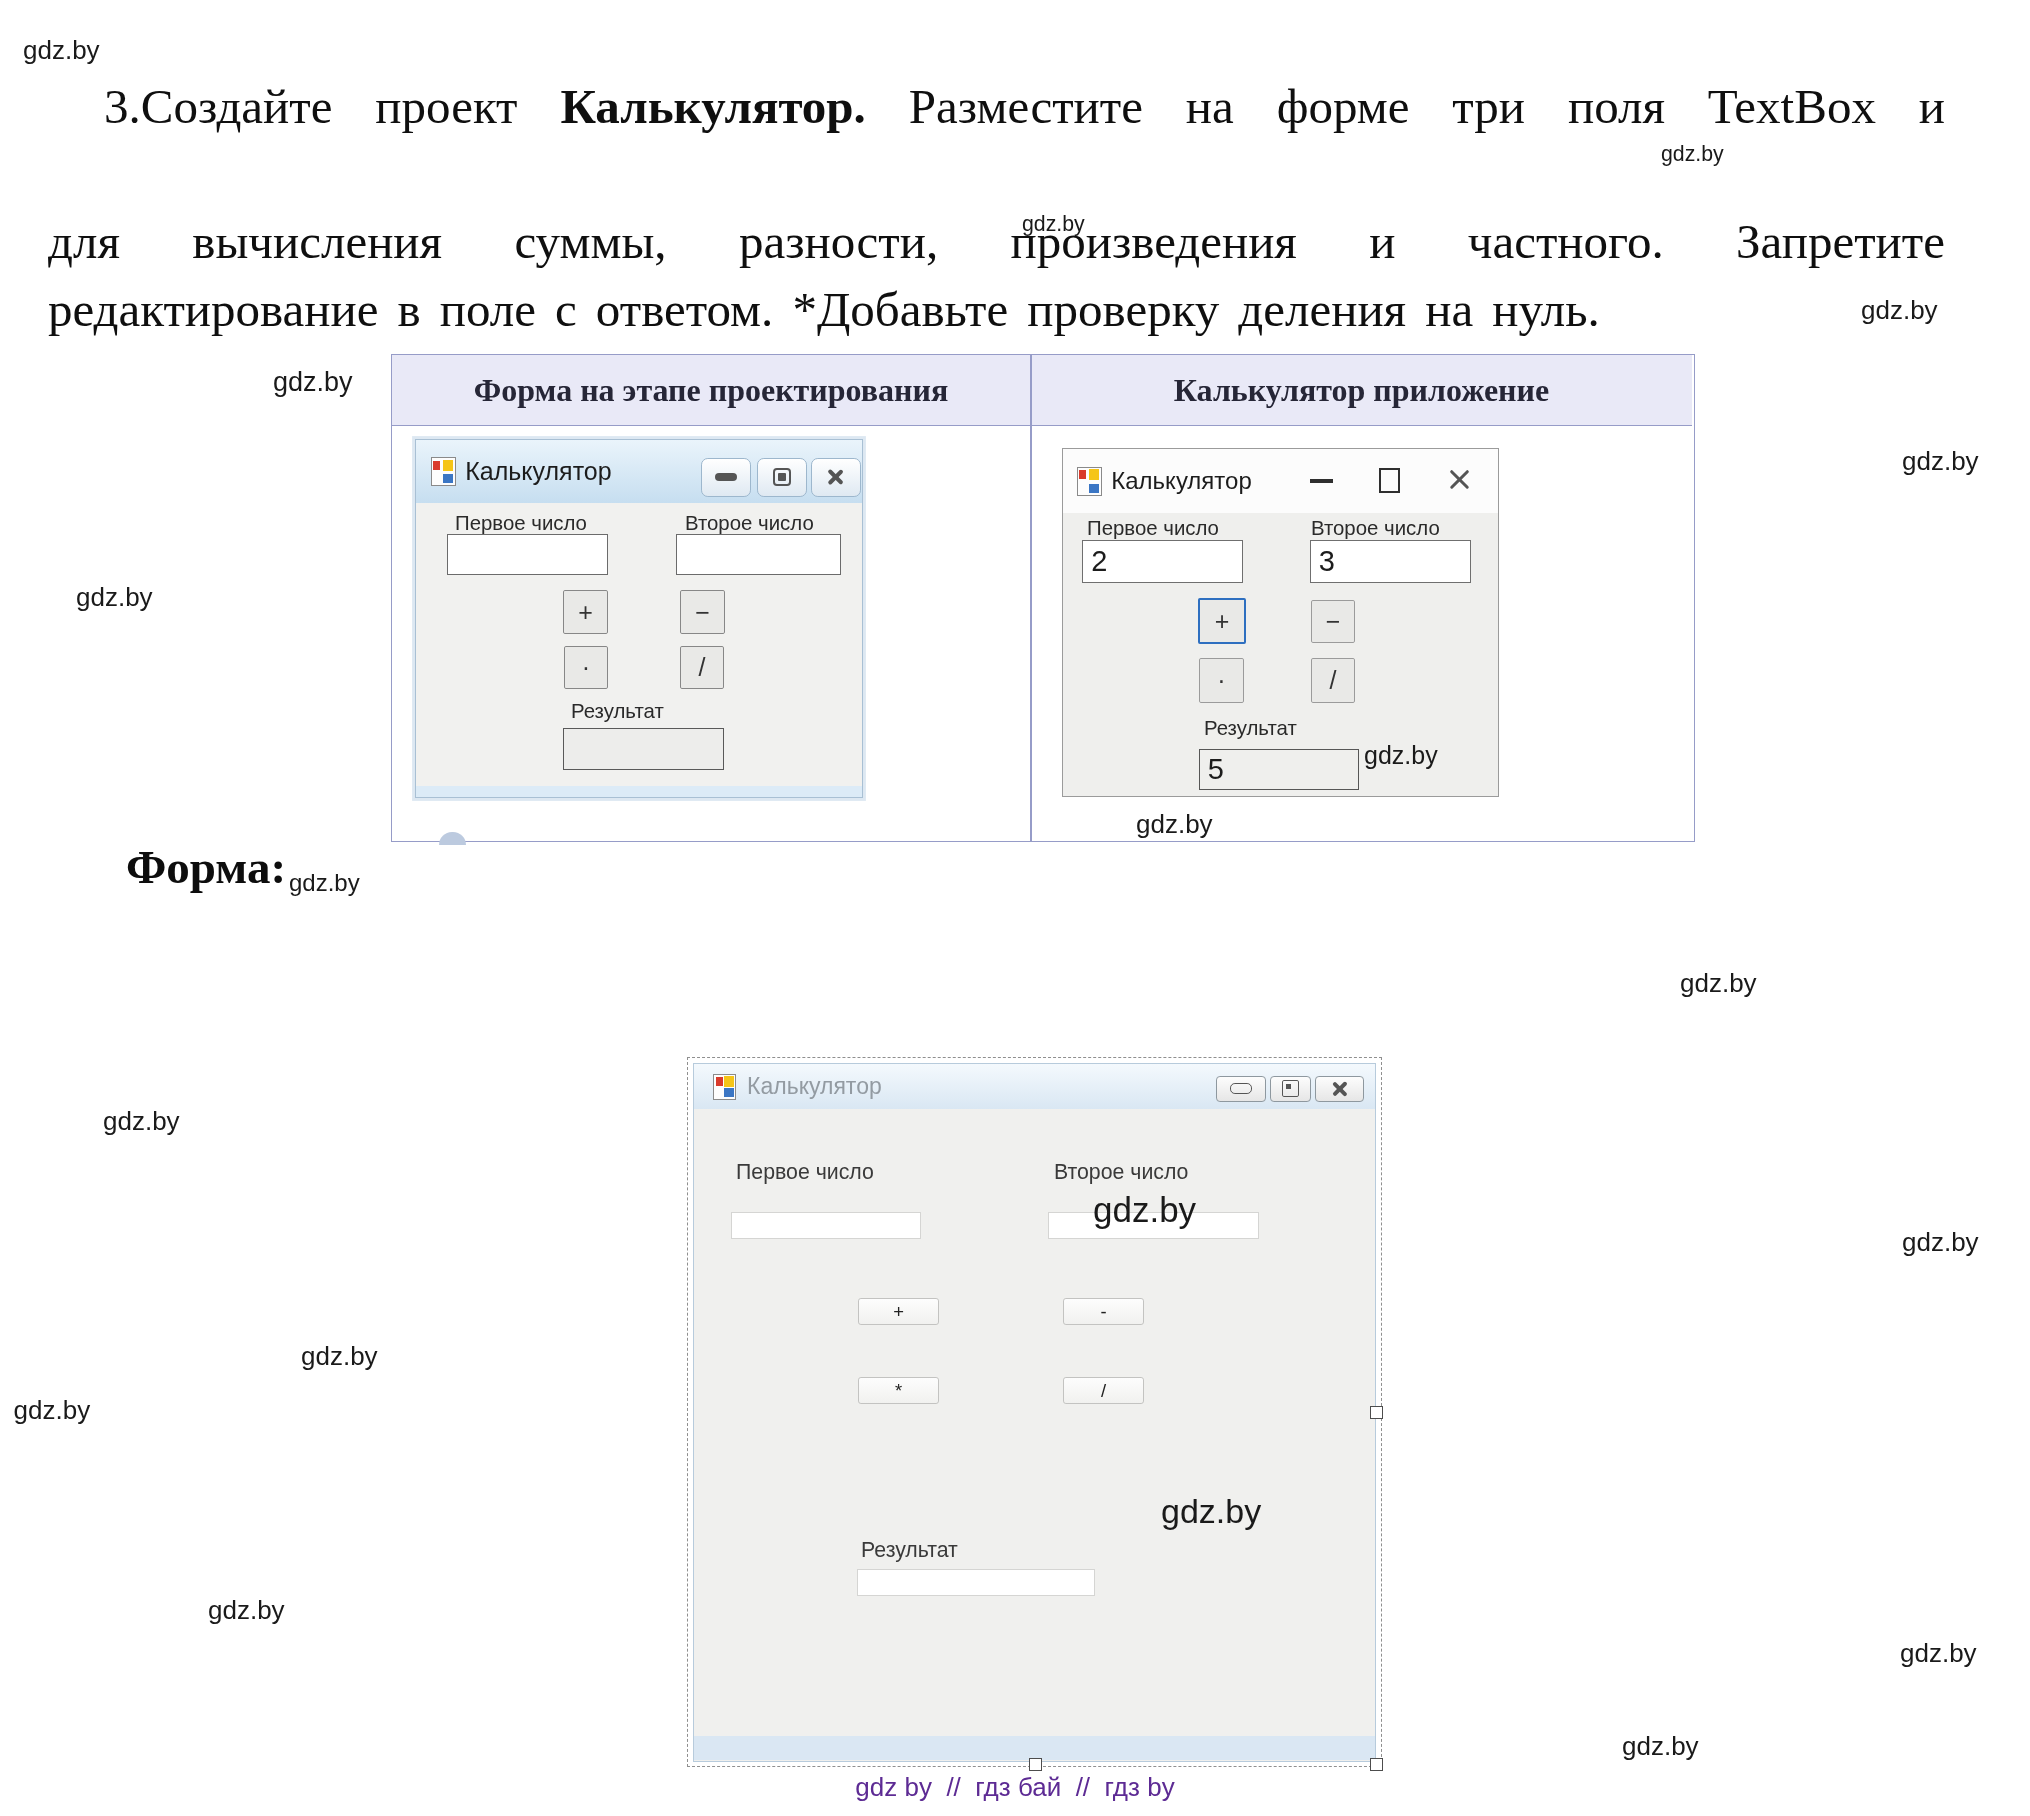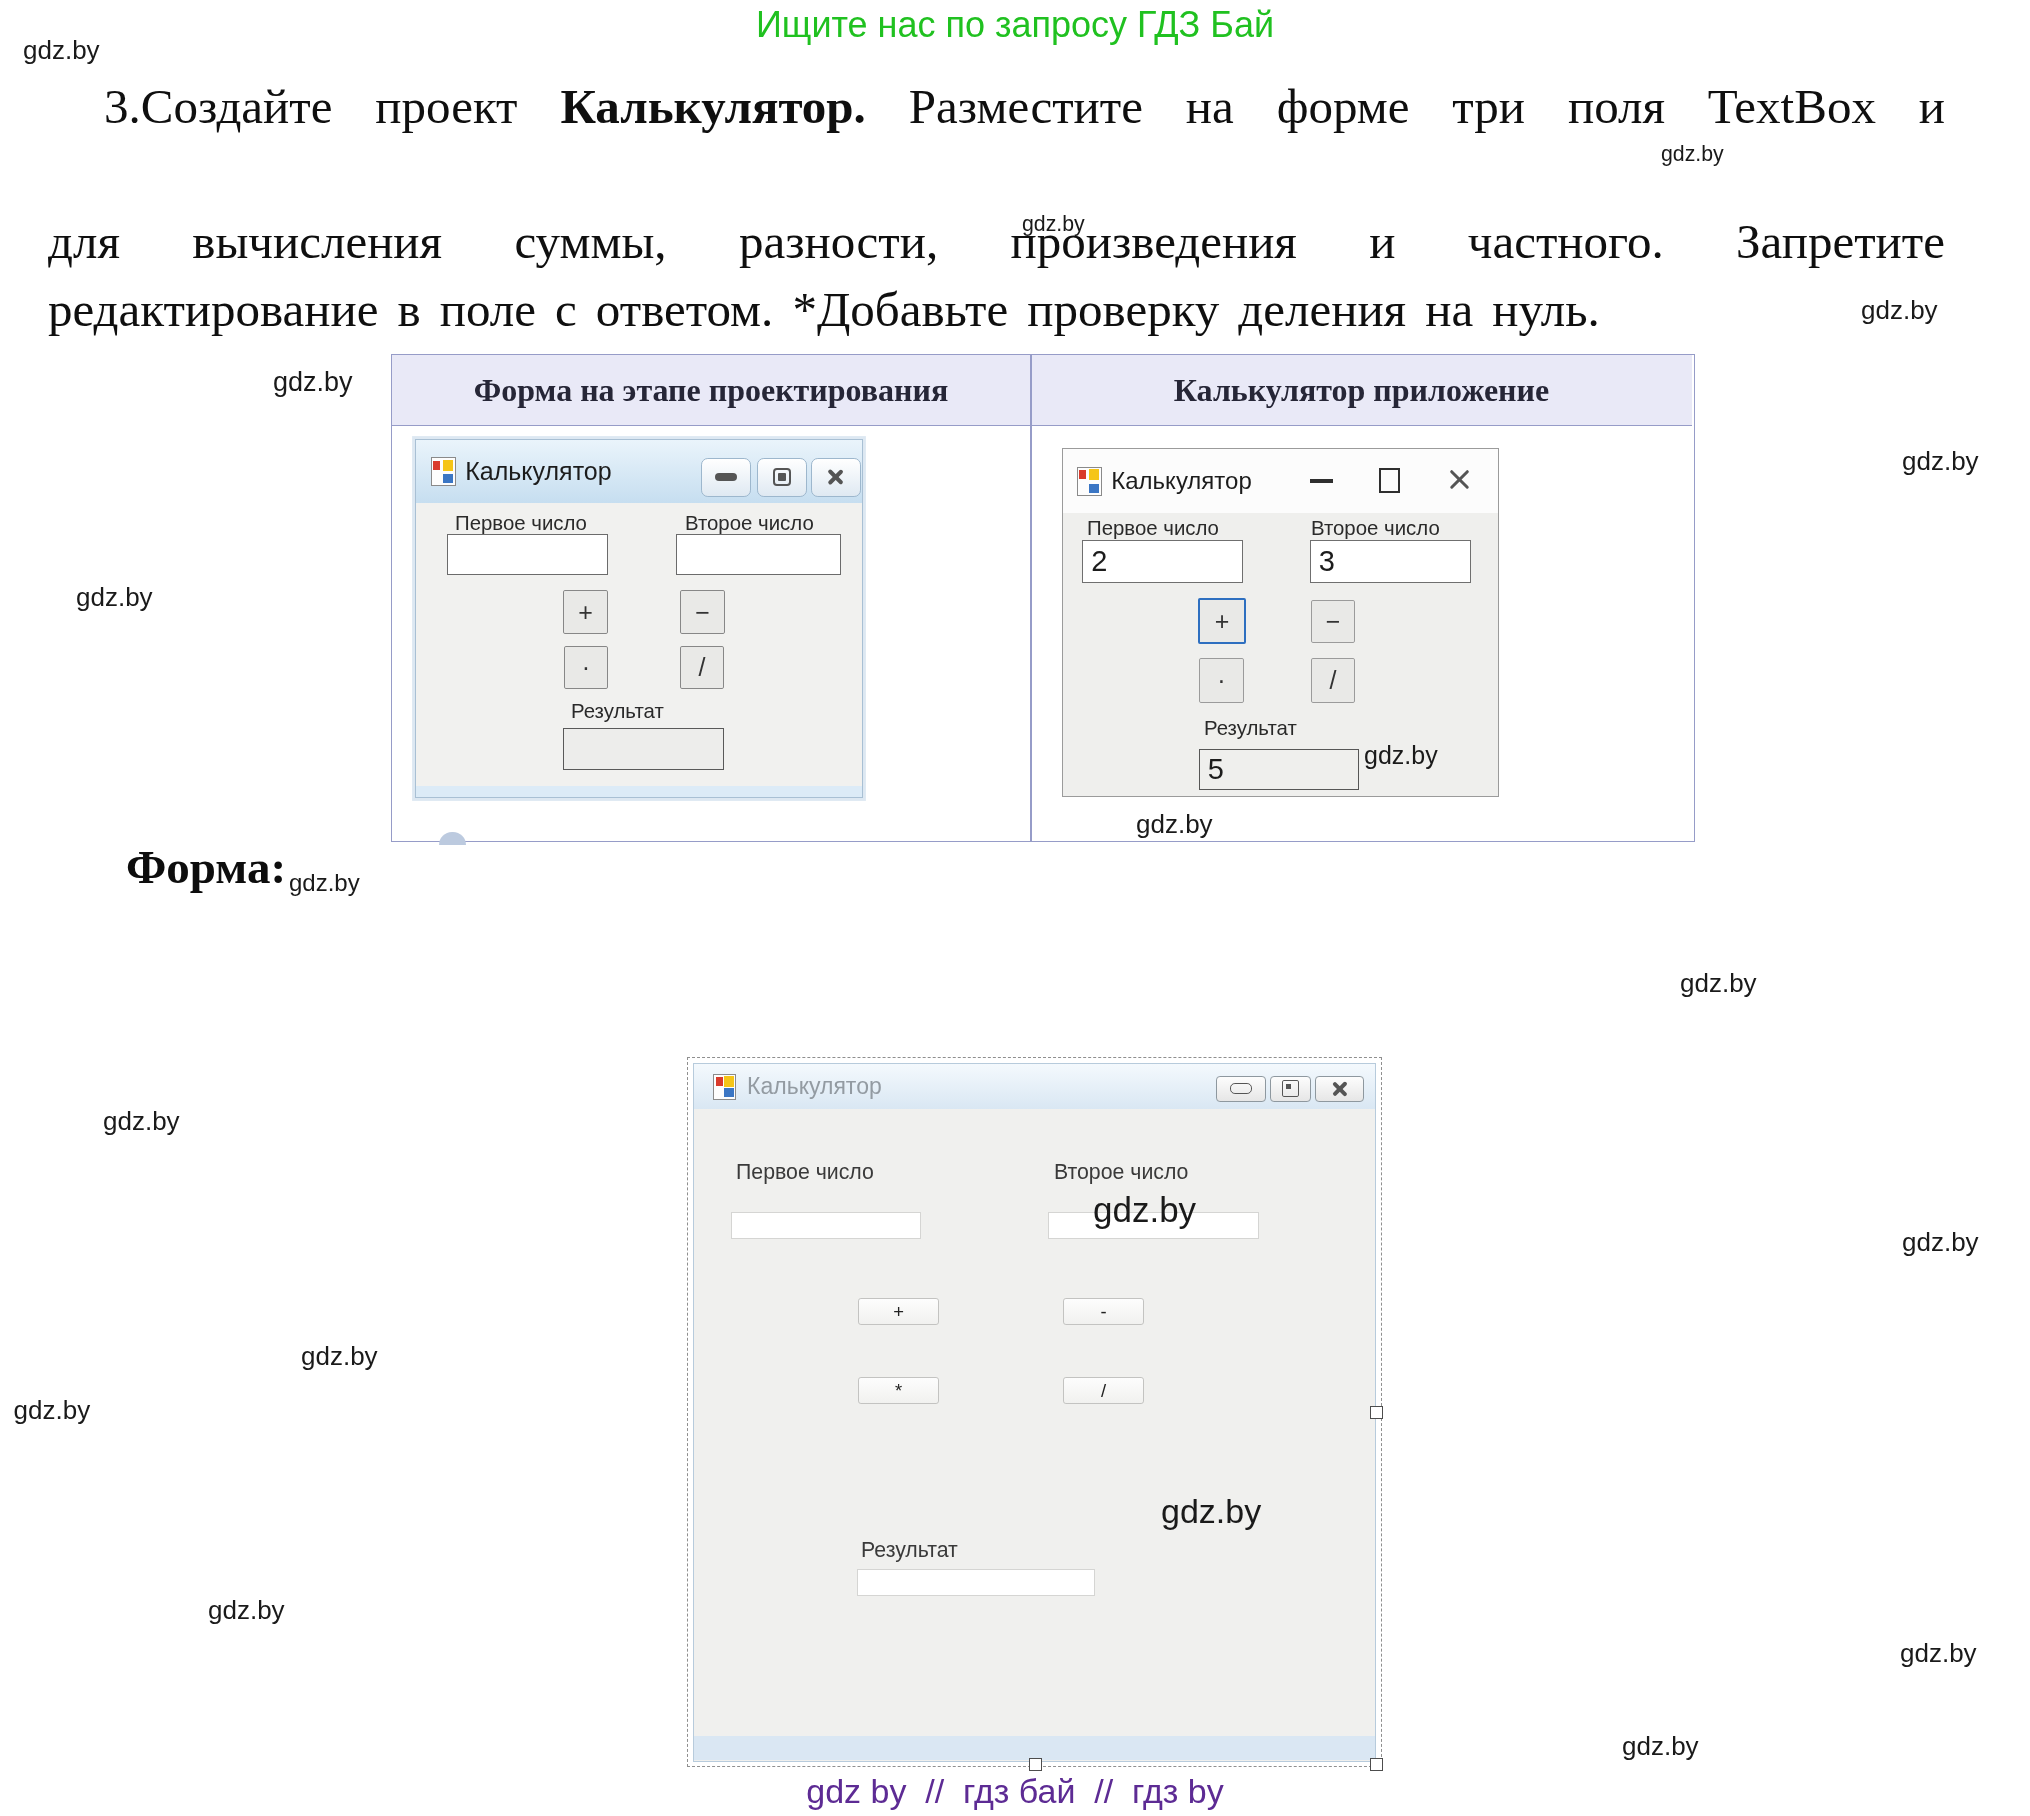--- a/index.html
+++ b/index.html
@@ -59,33 +59,32 @@
   .dtbox{position:absolute;background:#fff;border:1px solid #d5d5d3;box-sizing:border-box;}
   .dbtn{position:absolute;background:linear-gradient(#fdfdfd,#f1f1ef);border:1px solid #c3c3c1;border-radius:2.9px;
         box-sizing:border-box;display:flex;align-items:center;justify-content:center;font-size:18.4px;color:#222;}
   .strip{position:absolute;left:694px;top:1736px;width:681px;height:24px;background:#dae7f3;}
   .handle{position:absolute;width:12.6px;height:12.6px;background:#fff;border:1px solid #4d4d4d;box-sizing:border-box;}
   
   .appicon{position:relative;display:block;background:#fdfdfd;border:1px solid #8a8a8a;box-sizing:border-box;}
   .appicon .r{position:absolute;left:1.9px;top:2.9px;width:6.8px;height:8.7px;background:#d93a2b;}
   .appicon .y{position:absolute;right:1.9px;top:1.9px;width:9.7px;height:10.7px;background:#f5c518;}
   .appicon .b{position:absolute;right:1.9px;bottom:1.9px;width:9.7px;height:8.7px;background:#3b76c4;}
-  .footer{position:absolute;left:0;top:1772px;width:2030px;text-align:center;font-size:34px;
+  .footer{position:absolute;left:0;top:1772px;width:2030px;text-align:center;font-size:26px;
           color:#5d2b94;white-space:pre;font-family:"Liberation Sans",sans-serif;}
   .halfmoon{position:absolute;left:439px;top:832px;width:27px;height:12.6px;background:#bccadf;
             border-radius:13.6px 13.6px 0 0;}
   .ansline{position:absolute;left:61px;width:1897px;font-family:"Liberation Serif",serif;
            font-size:49px;color:#0f0f0f;}
 </style>
 </head>
 <body>
 
 <div class="page">
 
-  <div class="promo">Ищите нас по запросу ГДЗ Бай</div>
 
   <div class="taskline just" style="top:78px;">
     <span style="display:inline-block;width:56px;"></span><span>3.Создайте проект</span>
     <b>Калькулятор.</b>
     <span>Разместите на форме три поля TextBox и</span>
   </div>
   <div class="taskline just" style="top:213px;">для вычисления суммы, разности, произведения и частного. Запретите</div>
   <div class="taskline" style="top:281px;word-spacing:6.8px;">редактирование в поле с ответом. *Добавьте проверку деления на нуль.</div>
 
   <div class="tbl">

